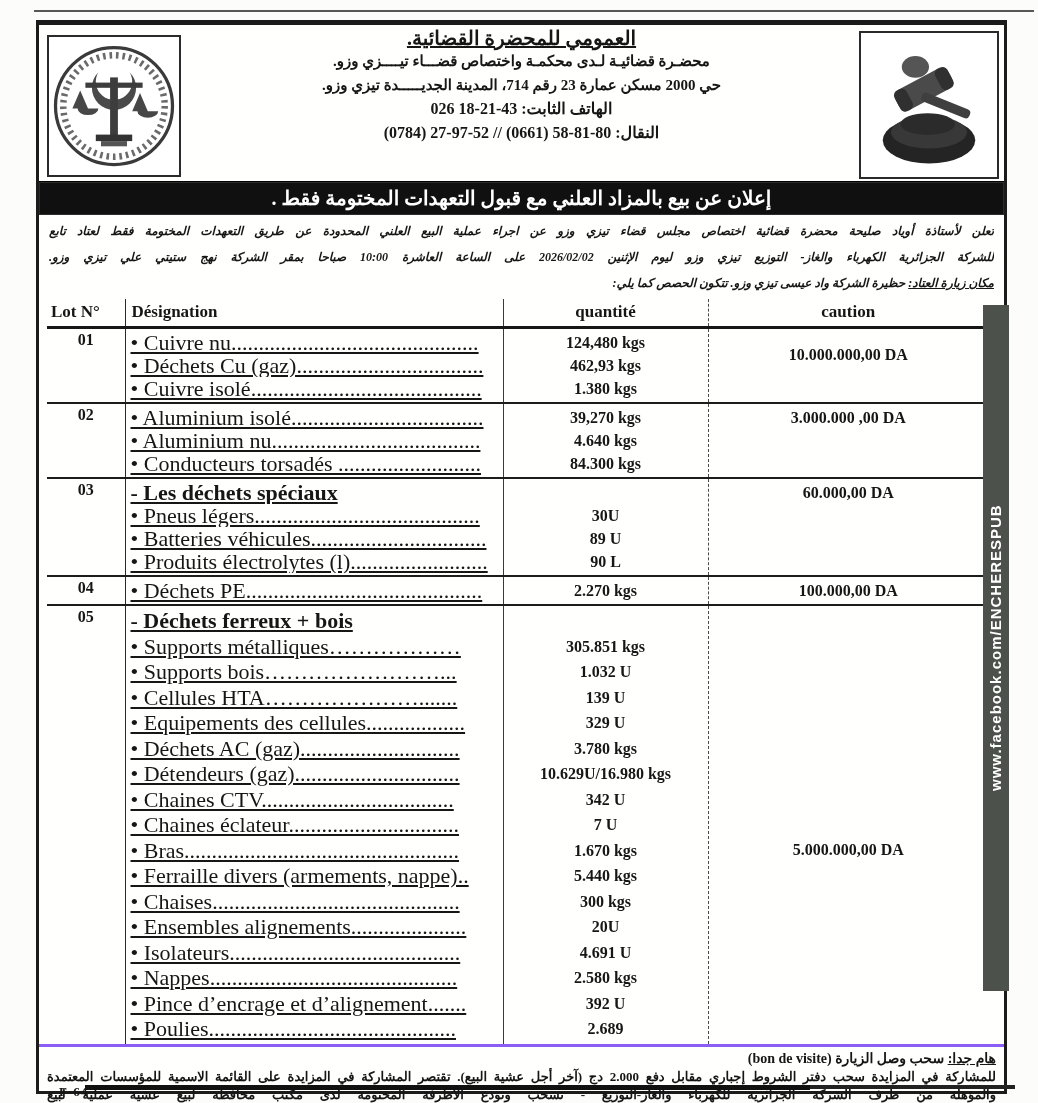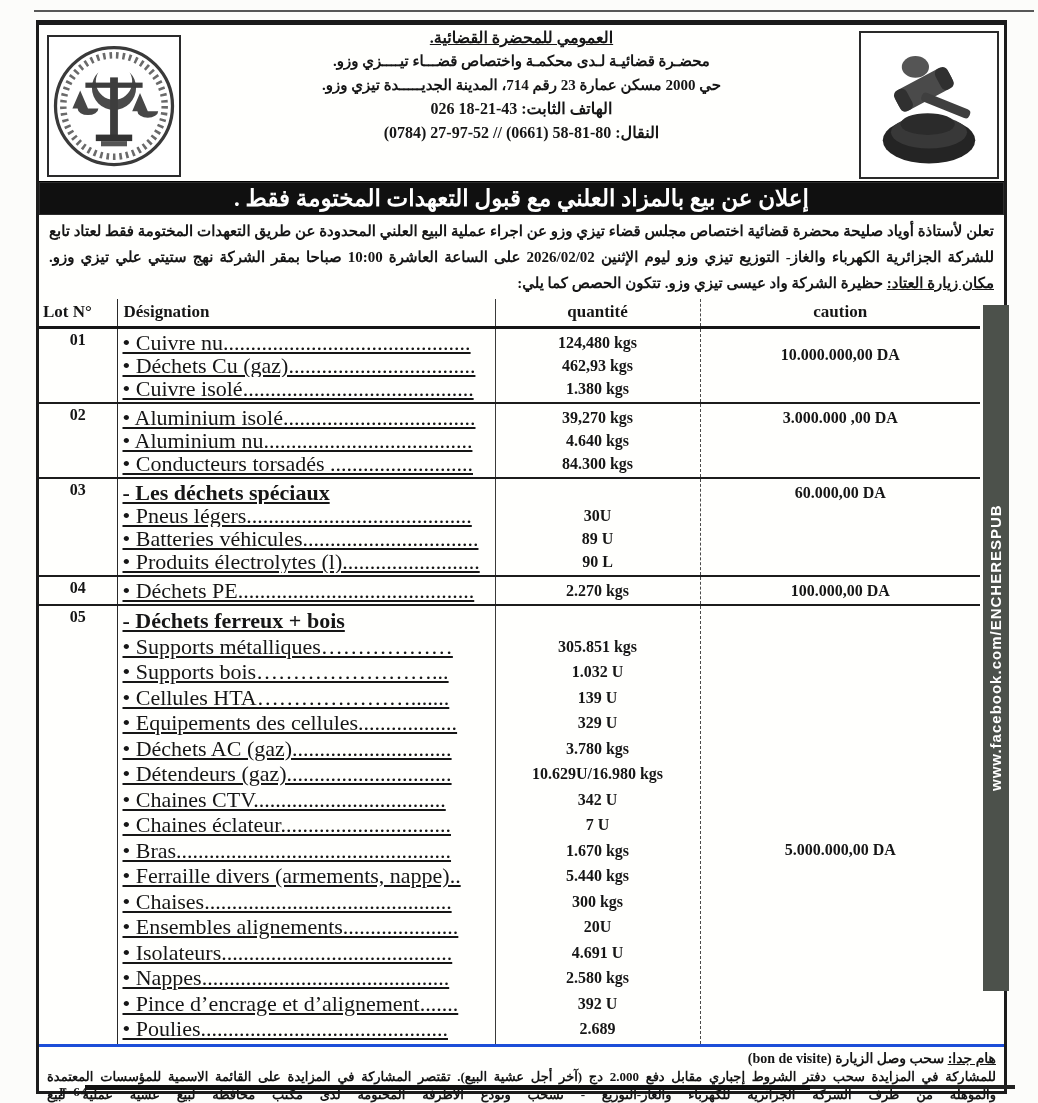--- a/index.html
+++ b/index.html
@@ -13,37 +13,37 @@
   .frame{
     position:absolute;left:36px;top:20px;width:965px;height:1066px;
     border:3px solid #1b1b1b;border-top-width:5px;background:#fffffd;
   }
   
   .hdr{position:relative;height:156px;}
   .logo-box{position:absolute;left:8px;top:10px;width:130px;height:138px;border:2px solid #2a2a2a;background:#fff;}
   .gavel-box{position:absolute;right:5px;top:6px;width:136px;height:144px;border:2px solid #2a2a2a;background:#fff;}
   .logo-box svg,.gavel-box svg{width:100%;height:100%;}
   .hdr-center{position:absolute;left:150px;right:150px;top:2px;text-align:center;direction:rtl;}
-  .hdr-line1{font-size:16px;font-weight:700;text-decoration:underline;line-height:22px;}
+  .hdr-line1{font-size:20px;font-weight:700;text-decoration:underline;line-height:22px;}
   .hdr-name{font-size:20px;font-weight:700;line-height:28px;}
   .hdr-small{font-size:15px;font-weight:700;line-height:24px;}
   .hdr-phone{font-size:16px;font-weight:700;line-height:24px;}
   
   .banner{
     background:#101010;color:#ffffff;height:33px;line-height:33px;
-    text-align:center;font-size:23px;font-weight:700;direction:rtl;
+    text-align:center;font-size:20px;font-weight:700;direction:rtl;
     border-top:1px solid #000;box-shadow:inset 0 0 0 1px #2c2c2c;
   }
   
   .intro{direction:rtl;padding:3px 10px 0 10px;height:81px;overflow:hidden;}
-  .intro .iline{font-size:15px;font-weight:700;line-height:26px;white-space:nowrap;text-align:right;}
+  .intro .iline{font-size:12px;font-weight:700;line-height:26px;white-space:nowrap;text-align:right;font-style:italic;}
   .intro .just{text-align:justify;text-align-last:justify;white-space:normal;height:26px;overflow:hidden;}
   .intro .u{text-decoration:underline;}
   
-  .table-wrap{position:relative;}
+  .table-wrap{position:relative;padding-left:8px;}
   table.lots{border-collapse:collapse;table-layout:fixed;width:941px;}
   table.lots td{vertical-align:top;padding:0;}
   .c1{border-right:1px solid #2a2a2a;}
   .c2{border-right:1px solid #3a3a3a;}
   .c3{border-right:1px dashed #4a4a4a;}
   tr.head td{border-bottom:3px solid #161616;height:27px;font-size:17px;line-height:26px;}
   tr.head .th-lot{font-weight:600;padding-left:4px;}
   tr.head .th-des{font-weight:600;padding-left:6px;}
   tr.head .th-qty,tr.head .th-cau{font-weight:700;text-align:center;}
   tr.lot-row td{border-top:2px solid #1c1c1c;padding-top:2px;padding-bottom:2px;}
@@ -57,21 +57,21 @@
   
   .strip{
     position:absolute;top:6px;right:-5px;width:26px;height:686px;
     background:#4c514b;color:#fff;
     writing-mode:vertical-rl;transform:rotate(180deg);
     text-align:center;font-size:15px;font-weight:700;letter-spacing:1px;
     font-family:"Liberation Sans","DejaVu Sans",sans-serif;
     line-height:26px;
   }
   
-  .footer{position:relative;border-top:3px solid #1d4ed8;direction:rtl;padding:2px 8px 0 8px;height:56px;}
+  .footer{position:relative;border-top:3px solid #8b5cf6;direction:rtl;padding:2px 8px 0 8px;height:56px;}
   .f-line1{text-align:right;font-size:14px;font-weight:700;line-height:19px;}
   .f-line1 .u{text-decoration:underline;}
   .f-small{font-size:13px;font-weight:600;line-height:18px;text-align:justify;text-align-last:justify;white-space:nowrap;overflow:hidden;}
   .form-ref{position:absolute;left:20px;bottom:5px;direction:ltr;font-size:13px;font-weight:600;letter-spacing:1px;margin-top:26px;}
   .bottombar{position:absolute;left:85px;top:1085px;width:930px;height:4px;background:#222;}
   .bottombar2{position:absolute;left:85px;top:1085px;width:725px;height:5px;background:#111;}
 </style>
 </head>
 <body>
 

